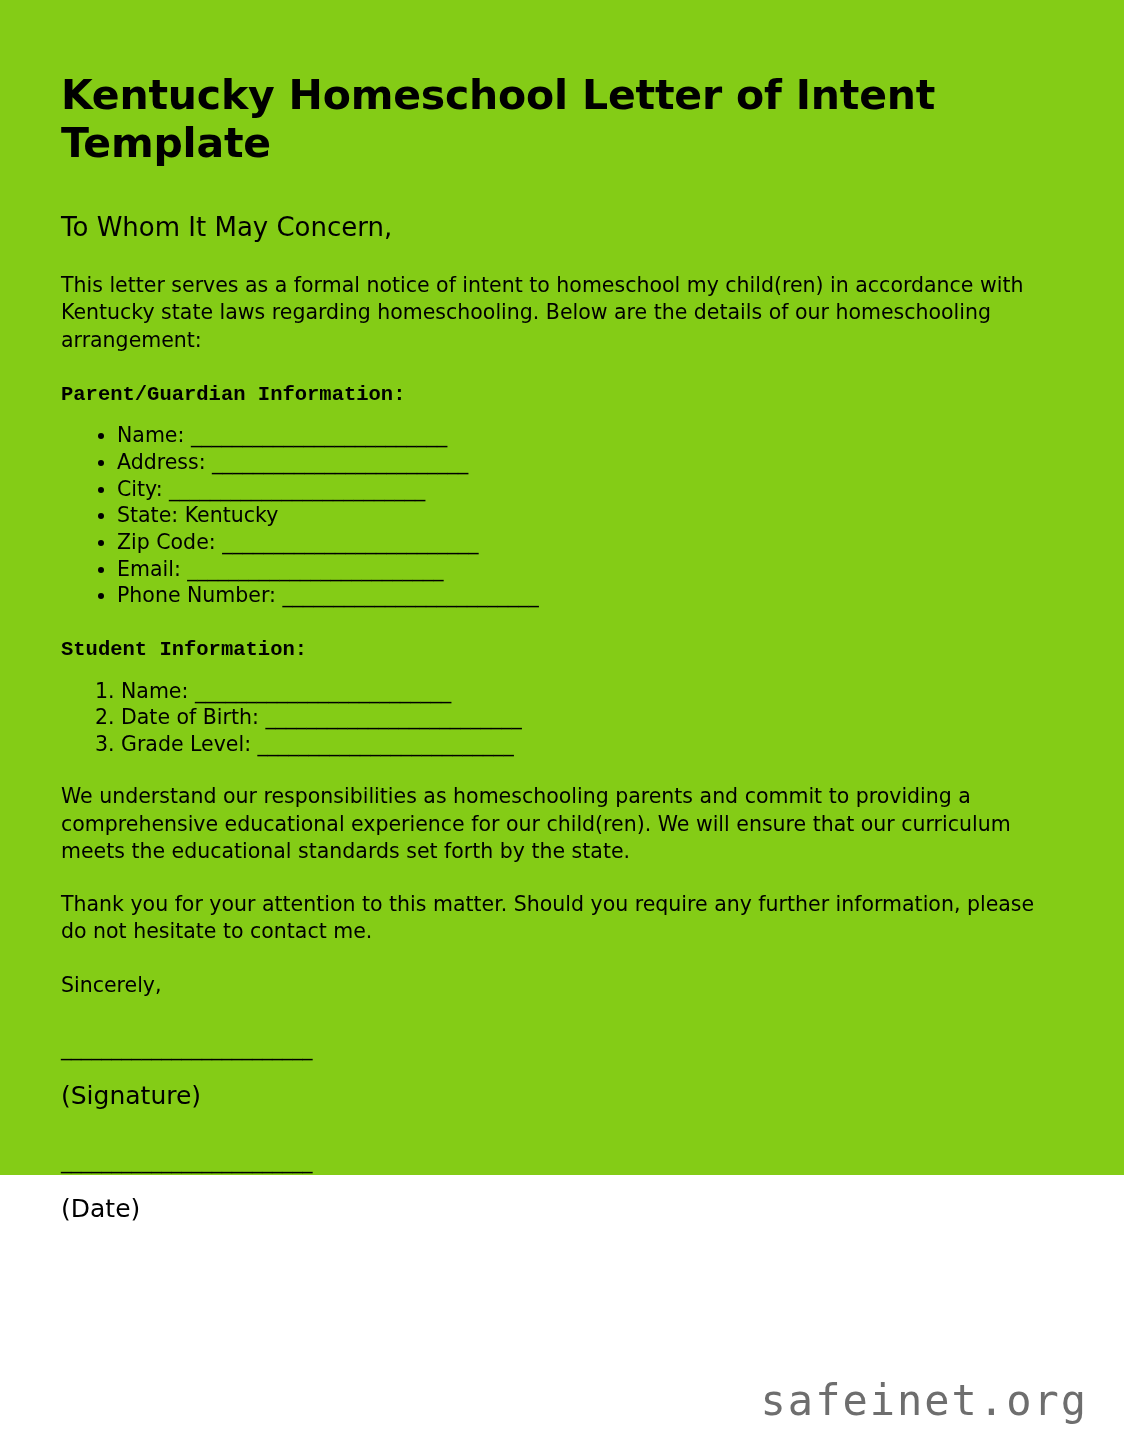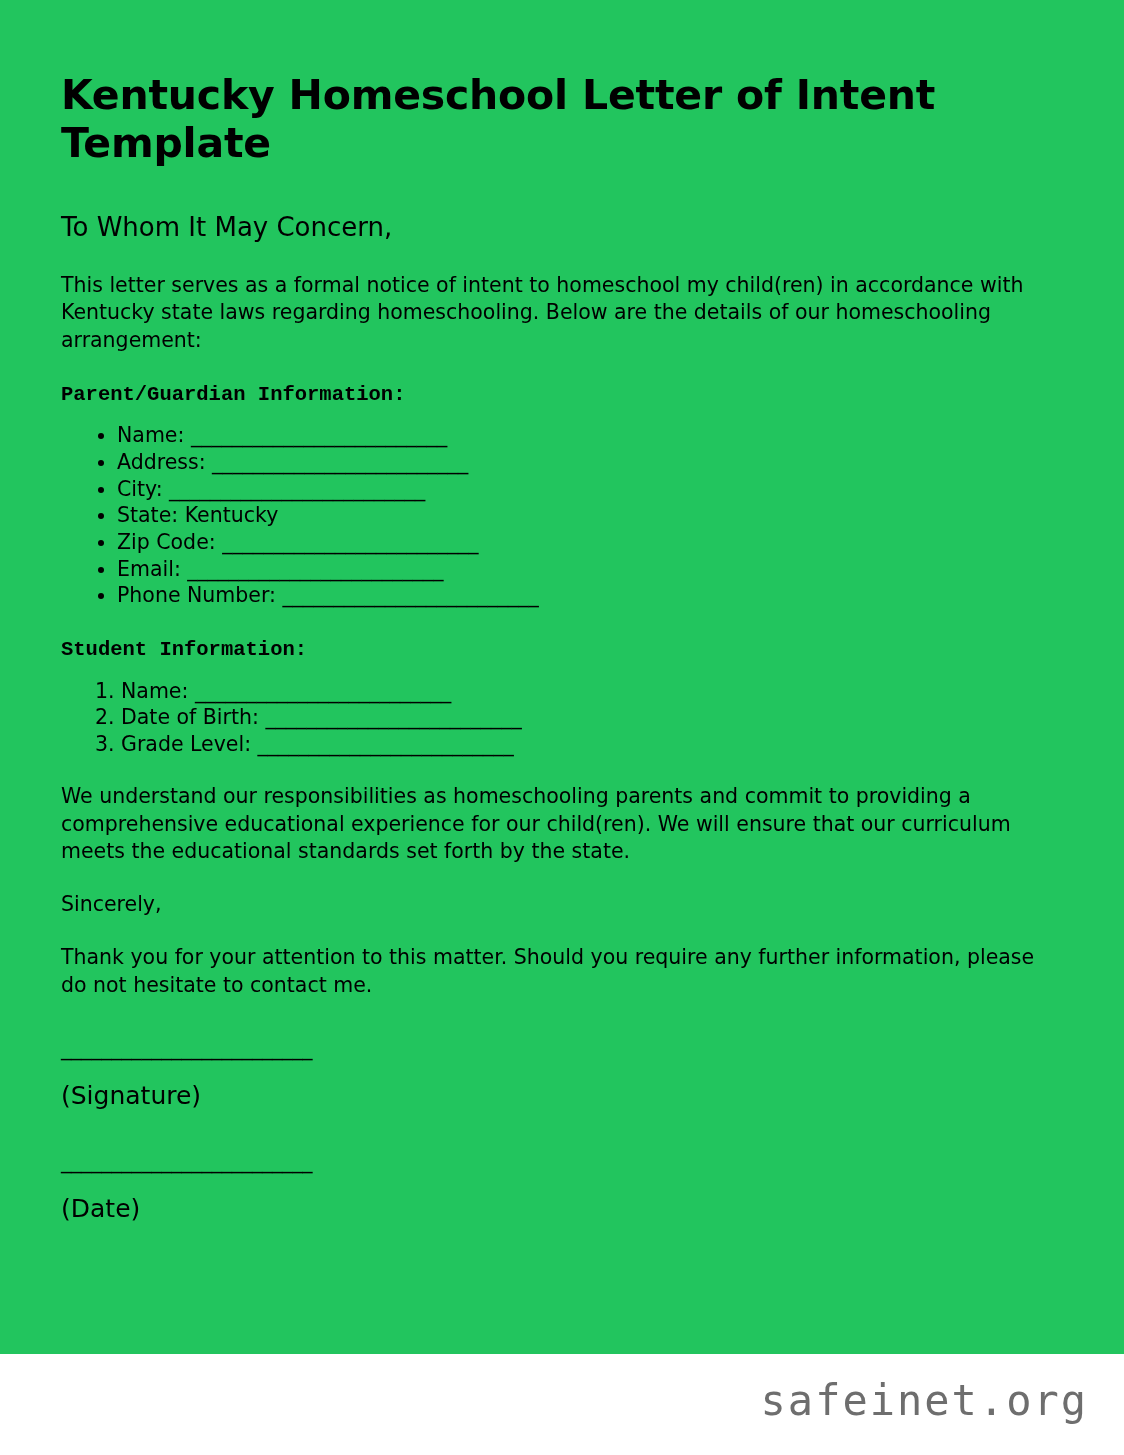--- a/index.html
+++ b/index.html
@@ -15,22 +15,22 @@
     font-family: "DejaVu Sans", "Liberation Sans", sans-serif;
     color: #000000;
     -webkit-font-smoothing: antialiased;
   }
 
   .page {
     position: absolute;
     left: 0;
     top: 0;
     width: 1124px;
-    height: 1354px;
-    background: #22c55e;
+    height: 1175px;
+    background: #84cc16;
     box-sizing: border-box;
     padding: 60px 61px 0 61px;
   }
 
   .doc-title {
     font-size: 41px;
     font-weight: bold;
     line-height: 1.16;
     letter-spacing: -0.2px;
     margin: 0 0 0 0;
@@ -134,23 +134,23 @@
 
   <ol class="field-list">
     <li>Name: _________________________</li>
     <li>Date of Birth: _________________________</li>
     <li>Grade Level: _________________________</li>
   </ol>
 
 
   <p class="body-para">We understand our responsibilities as homeschooling parents and commit to providing a comprehensive educational experience for our child(ren). We will ensure that our curriculum meets the educational standards set forth by the state.</p>
 
+  <p class="body-para">Thank you for your attention to this matter. Should you require any further information, please do not hesitate to contact me.</p>
+
   <p class="body-para">Sincerely,</p>
-
-  <p class="body-para">Thank you for your attention to this matter. Should you require any further information, please do not hesitate to contact me.</p>
 
   <div class="sig-block">
     <p class="rule-line">_________________________</p>
     <p class="sig-caption">(Signature)</p>
   </div>
 
   <div class="date-block">
     <p class="rule-line">_________________________</p>
     <p class="sig-caption">(Date)</p>
   </div>

